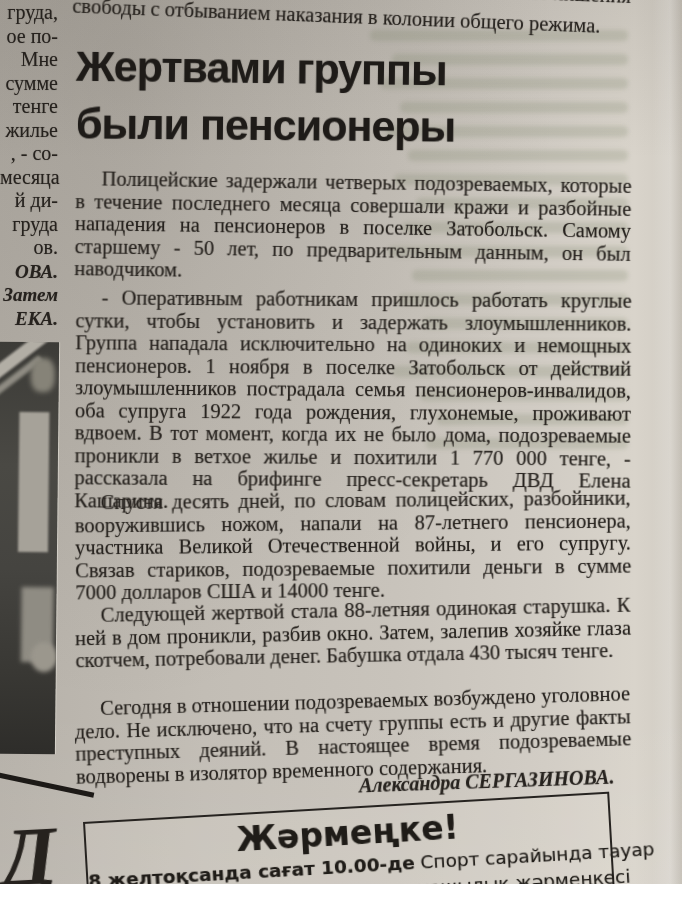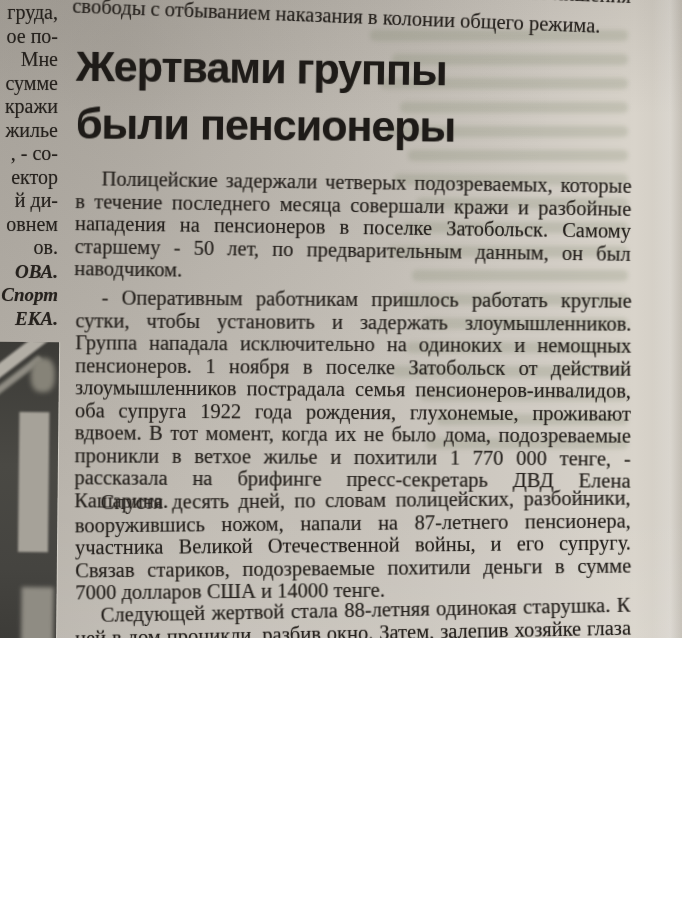--- a/index.html
+++ b/index.html
@@ -1,18 +1,18 @@
 <!DOCTYPE html>
 <html><head>
 <meta charset="utf-8">
 <style>
   html,body{margin:0;padding:0;}
   .page{
     position:relative;
-    width:682px;height:638px;
+    width:682px;height:884px;
     overflow:hidden;
     background:
       radial-gradient(ellipse at 18% 8%, rgba(62,57,50,0.16), transparent 55%),
       linear-gradient(180deg, rgba(70,65,58,0.10), rgba(70,65,58,0) 18%),
       linear-gradient(0deg, rgba(255,255,255,0.07), rgba(255,255,255,0) 20%),
       linear-gradient(90deg, #b6b1a9 0%, #c2bdb5 30%, #c8c3bb 58%, #d1ccc4 80%, #d9d4cb 93%, #cfcac1 100%),
       #c5c0b8;
     font-family:"Liberation Serif", serif;
     color:#26221e;
   }
@@ -120,29 +120,29 @@
       <div class="gl" style="width: 208px; top: 360px;"></div>
       <div class="gl" style="width: 192px; top: 384px;"></div>
       <div class="gl" style="width: 202px; top: 408px;"></div>
     </div>
 
   <div class="left-frag ink">
     <span class="frag">груда,</span>
     <span class="frag">ое по-</span>
     <span class="frag">Мне</span>
     <span class="frag">сумме</span>
-    <span class="frag">кражи</span>
+    <span class="frag">тенге</span>
     <span class="frag">жилье</span>
     <span class="frag">, - со-</span>
-    <span class="frag">ектор</span>
+    <span class="frag">месяца</span>
     <span class="frag">й ди-</span>
-    <span class="frag">овнем</span>
+    <span class="frag">груда</span>
     <span class="frag">ов.</span>
     <span class="frag it">ОВА.</span>
-    <span class="frag it">Спорт</span>
+    <span class="frag it">Затем</span>
     <span class="frag it">ЕКА.</span>
   </div>
 
   <div class="photo">
     <div class="band"></div>
     <div class="band2"></div>
     <div class="leaf"></div>
     <div class="lightrect"></div>
     <div class="lightlow"></div>
     <div class="hand"></div>

